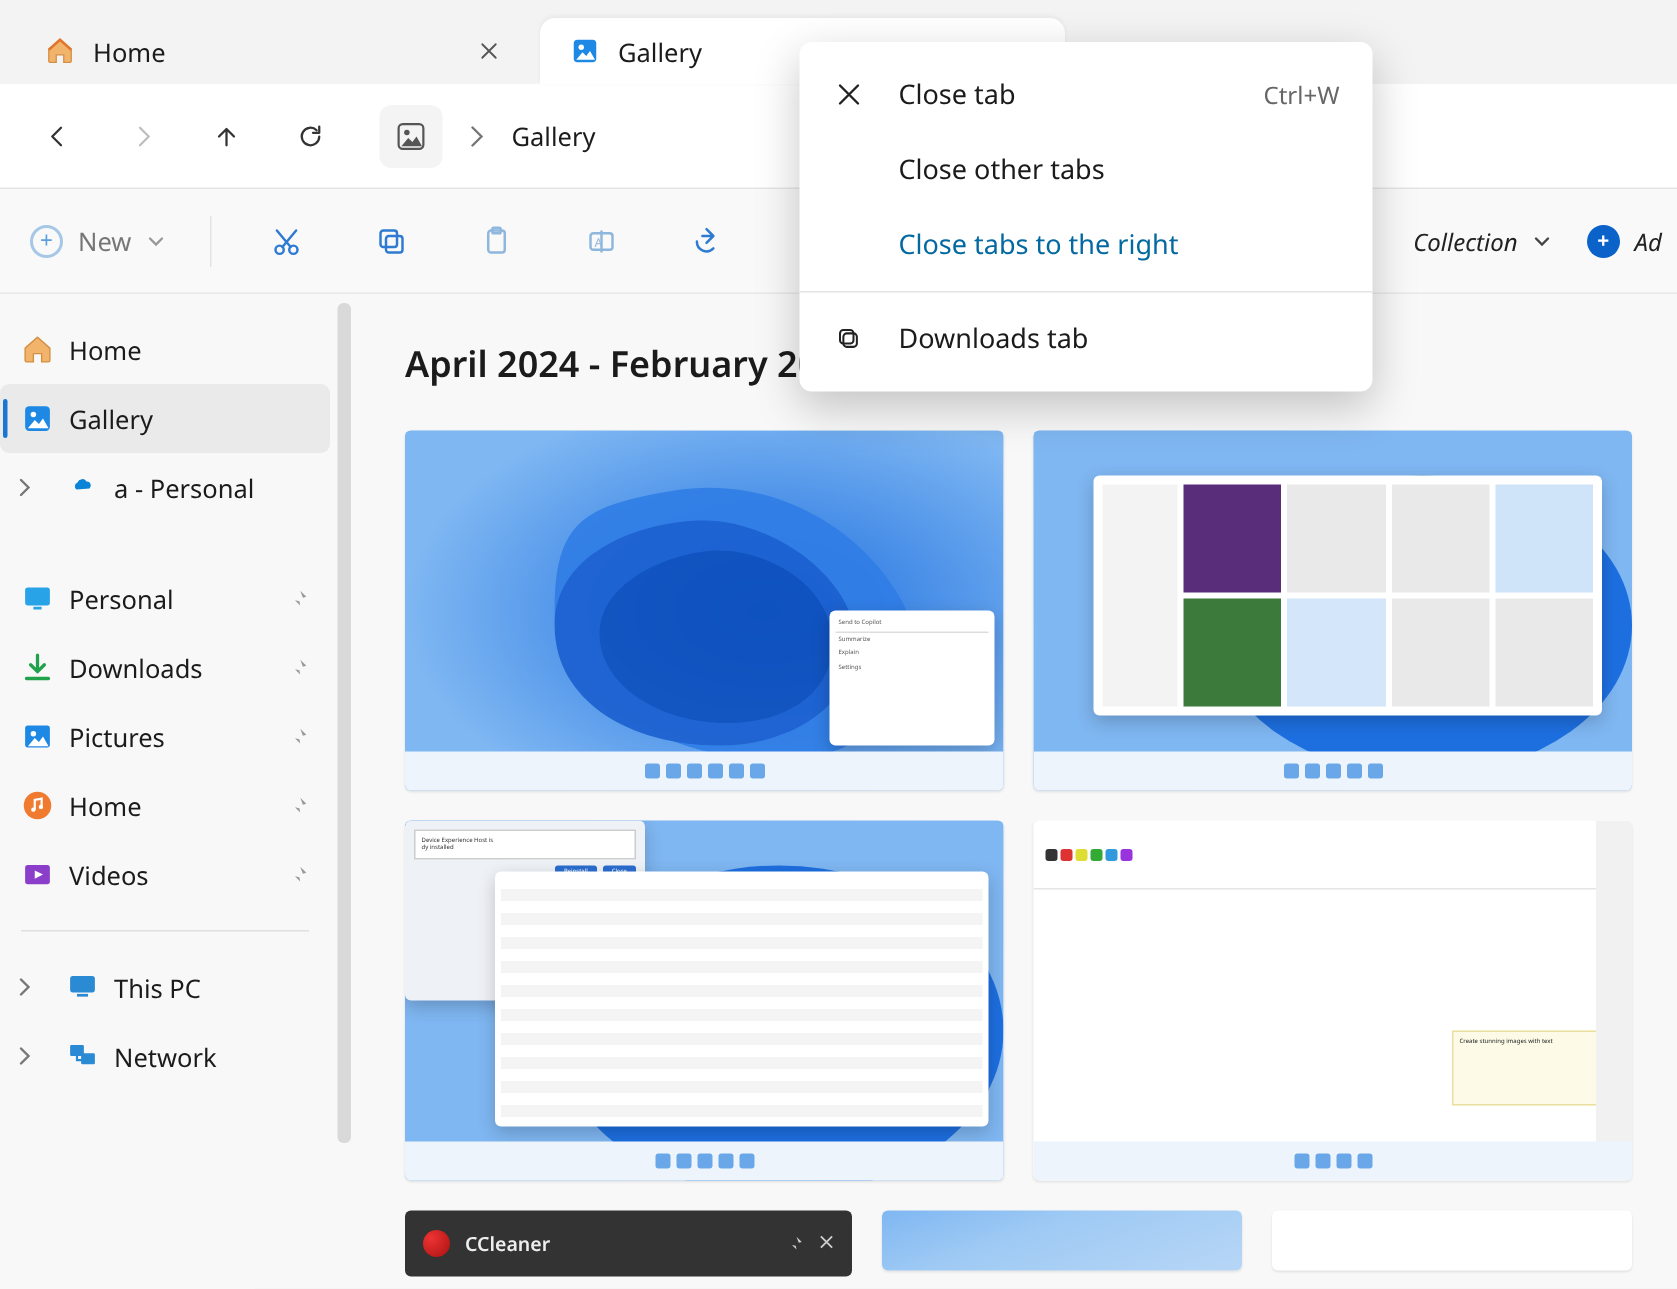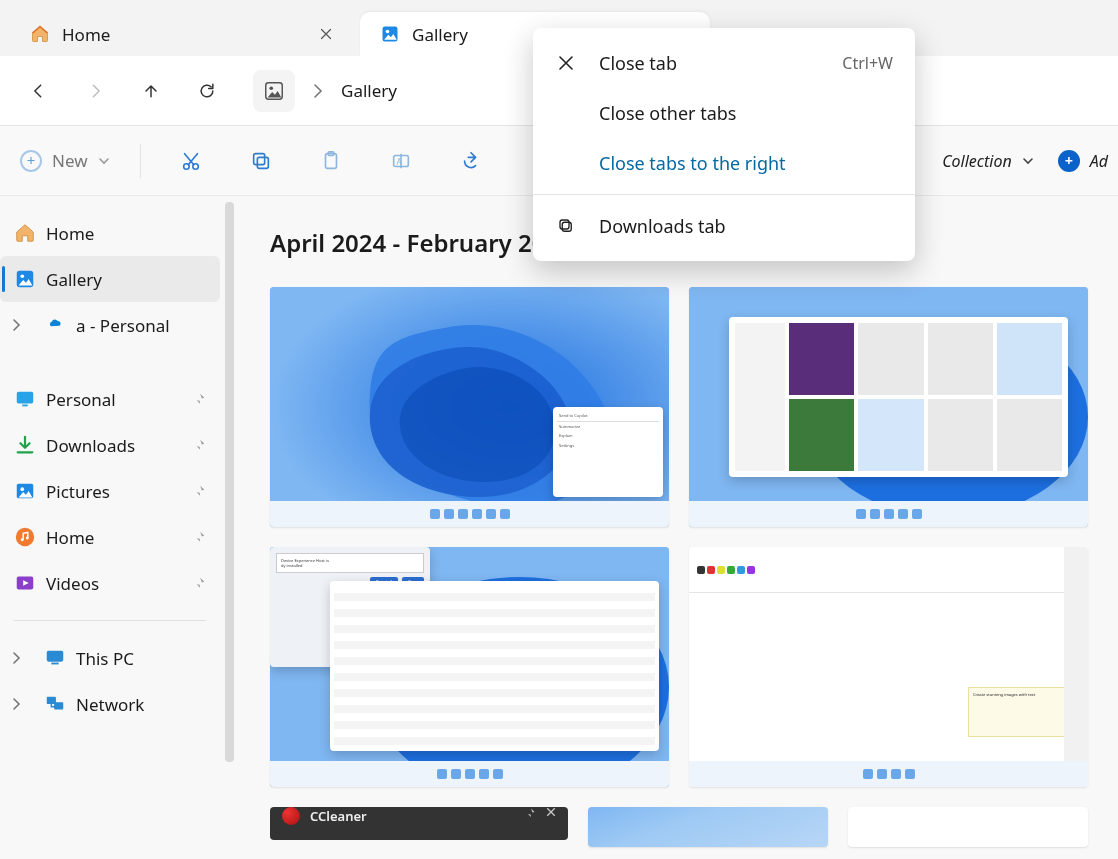--- a/index.html
+++ b/index.html
@@ -47,21 +47,21 @@
   .heading { font-size:24px; font-weight:600; margin-bottom:28px;}
   .grid { display:grid; grid-template-columns: 1fr 1fr; gap:20px; }
   .thumb { height:240px; border-radius:4px; background:linear-gradient(160deg,#7fb7f2,#9fcaf4 40%,#b7d6f6); position:relative; overflow:hidden; box-shadow:0 1px 2px rgba(0,0,0,.1);}
   .thumb.small { height:240px;}
   .bloom { position:absolute; inset:0; }
   .bloom svg { width:100%; height:100%; }
   .window-overlay { position:absolute; background:#fff; border-radius:4px; box-shadow:0 4px 12px rgba(0,0,0,.2);}
   .taskbar { position:absolute; left:0; right:0; bottom:0; height:26px; background:#eef4fb; display:flex; align-items:center; justify-content:center; gap:4px;}
   .taskbar .dot { width:10px;height:10px;border-radius:2px;background:#6aa7e8;}
   .row3 { display:grid; grid-template-columns: 298px 1fr 1fr; gap:20px; margin-top:20px;}
-  .ccleaner { height:33px; background:#333; color:#eee; border-radius:4px; display:flex; gap:10px; padding:0 12px; font-size:13px; font-weight:600;}
+  .ccleaner { height:44px; background:#333; color:#eee; border-radius:4px; display:flex; align-items:center; gap:10px; padding:0 12px; font-size:13px; font-weight:600;}
   .ccleaner .logo { width:18px;height:18px;border-radius:50%;background:radial-gradient(circle at 30% 30%,#e33,#a11);}
   .ccleaner .pinx { margin-left:auto; display:flex; gap:10px; color:#ccc;}
   
   .ctx { position:absolute; left:533px; top:28px; width:382px; background:#fff; border-radius:8px; box-shadow:0 10px 30px rgba(0,0,0,.22); padding:10px 0; z-index:50;}
   .ctxitem { display:flex; align-items:center; height:50px; padding:0 22px; gap:22px; font-size:18px;}
   .ctxitem.disabled { color:#0369a1; }
   .ctxitem .ci { width:22px; display:flex; align-items:center; justify-content:center; color:#222; font-size:16px;}
   .ctxitem .shortcut { margin-left:auto; color:#666; font-size:16px;}
   .ctxsep { height:1px; background:#e4e4e4; margin:6px 0;}
   

